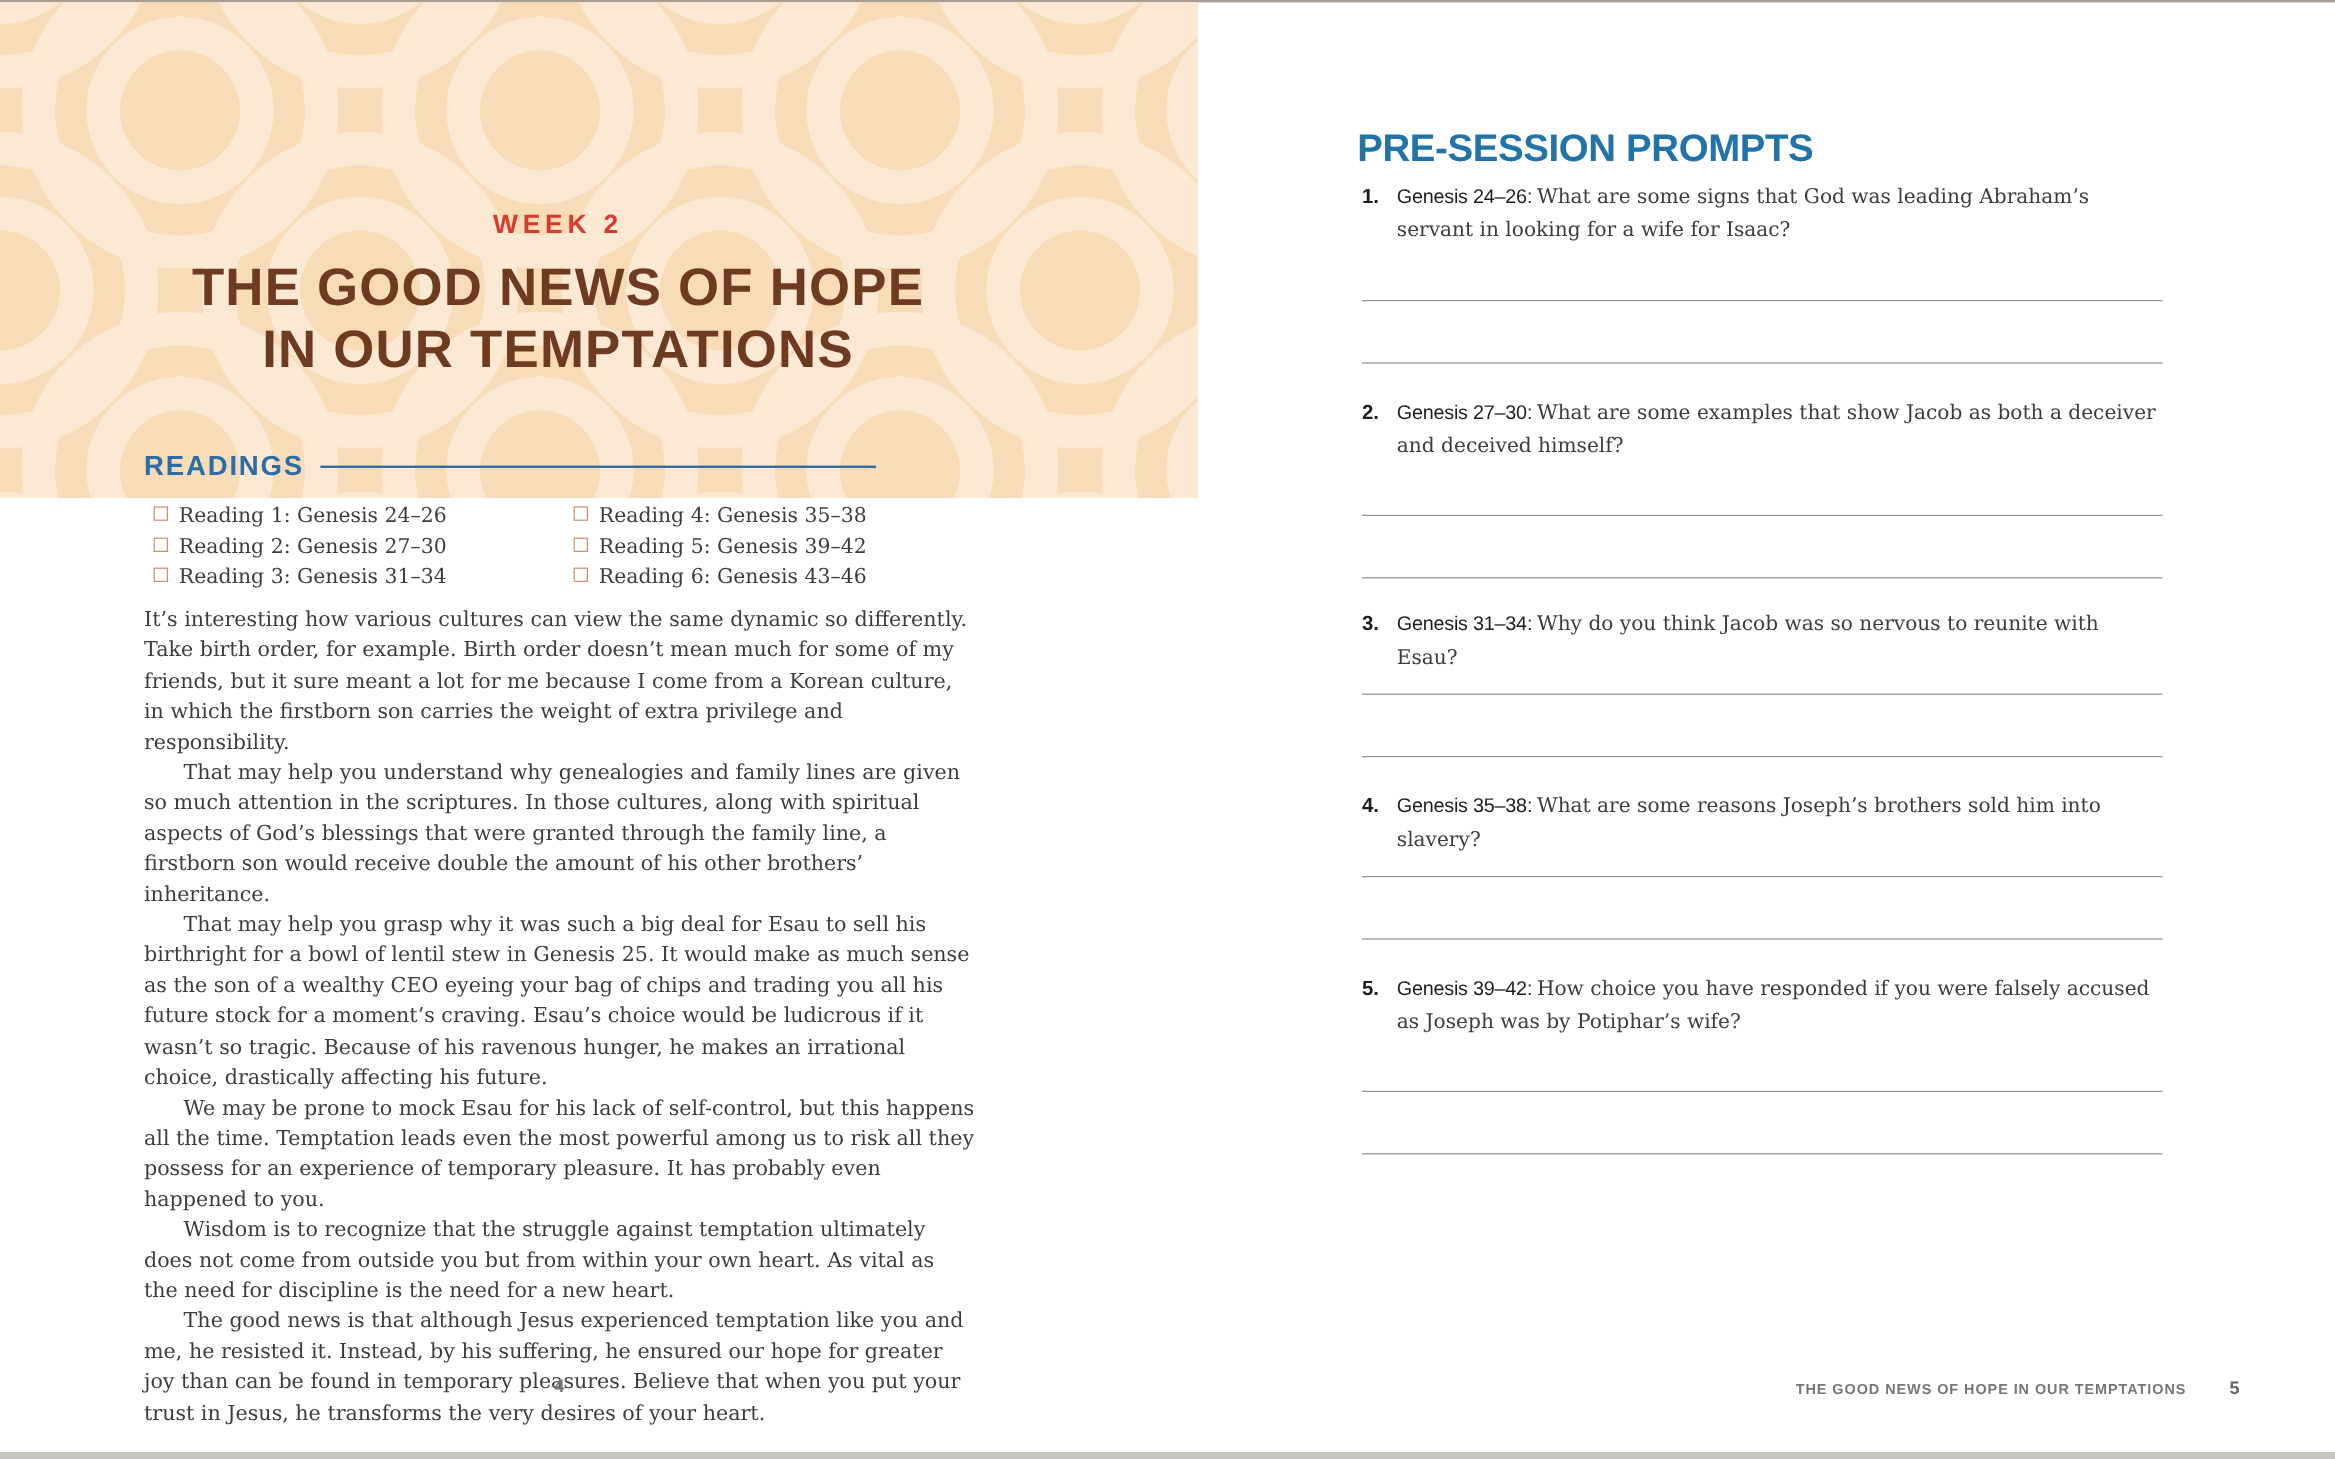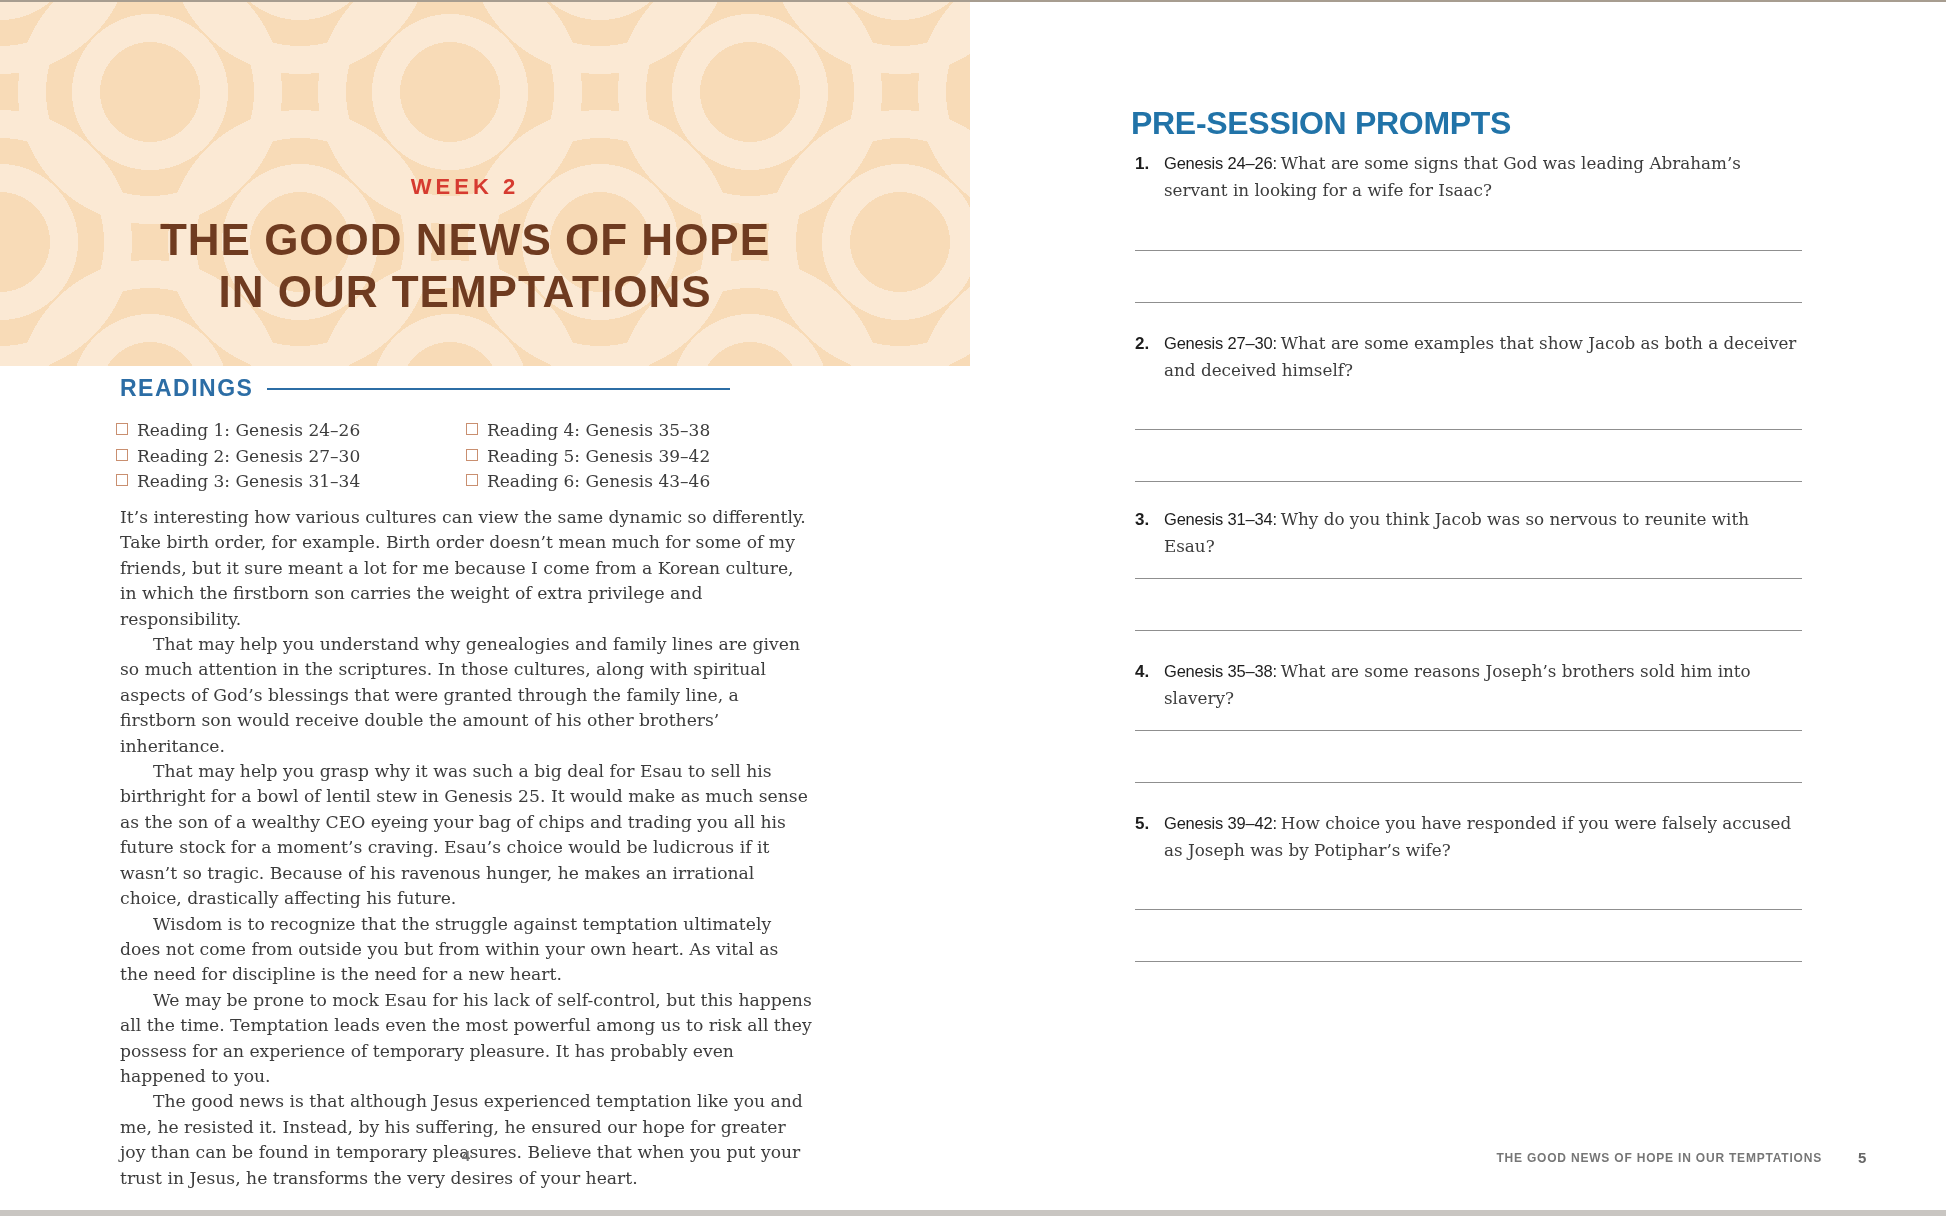--- a/index.html
+++ b/index.html
@@ -5,45 +5,46 @@
   html,body{margin:0;padding:0;background:#fff;}
   .spread{
     position:relative; width:1946px; height:1216px; background:#ffffff;
     overflow:hidden; font-family:"Liberation Sans", sans-serif;
   }
   .edge-top{position:absolute;left:0;top:0;width:100%;height:2px;background:var(--edge_top);}
   .edge-bottom{position:absolute;left:0;top:1210px;width:100%;height:6px;background:var(--edge_bottom);}
 
   
   .banner{
-    position:absolute;left:0;top:2px;width:970px;height:364px;
+    position:absolute;left:0;top:2px;width:970px;height:413px;
     background-color:var(--banner_bg);
     background-image:
       radial-gradient(circle, rgba(0,0,0,0) 0 50px, var(--banner_arc) 50px 78px, rgba(0,0,0,0) 78px 104px, var(--banner_arc) 104px 132px, rgba(0,0,0,0) 132px),
       radial-gradient(circle, rgba(0,0,0,0) 0 50px, var(--banner_arc) 50px 78px, rgba(0,0,0,0) 78px 104px, var(--banner_arc) 104px 132px, rgba(0,0,0,0) 132px);
     background-size:300px 300px;
     background-position:0px -60px,150px 90px;
     background-repeat:repeat;
+    padding-left:28px;
   }
   .kicker{
     position:absolute;left:0;top:172px;width:930px;text-align:center;
     font-size:22px;font-weight:700;letter-spacing:4px;color:var(--kicker_red);
   }
   .week-title{
     position:absolute;left:0;top:212px;width:930px;text-align:center;
     font-size:44px;line-height:52px;font-weight:800;letter-spacing:1px;color:var(--title_brown);
   }
   .readings-row{
     position:absolute;left:120px;top:375px;width:610px;display:flex;align-items:center;
   }
   .readings-head{
     font-size:23px;font-weight:700;letter-spacing:1.5px;color:var(--heading_blue);white-space:nowrap;
   }
   .readings-rule{flex:1;height:2px;background:var(--heading_blue);margin-left:14px;}
-  .checklist{position:absolute;left:116px;top:418px;width:700px;display:flex;}
+  .checklist{position:absolute;left:128px;top:418px;width:700px;display:flex;}
   .check-col{width:350px;}
   .check-col.second{width:350px;}
   .read-item{
     font-family:"DejaVu Serif", serif;font-size:17px;color:var(--body_text);
     line-height:25.5px;white-space:nowrap;
   }
   .cb{
     display:inline-block;width:10px;height:10px;border:1.6px solid var(--checkbox_tan);
     margin-right:9px;vertical-align:1px;background:transparent;
   }
@@ -130,22 +131,22 @@
       <div class="read-item">
         <span class="cb"></span><span>Reading 6: Genesis 43–46</span>
       </div>
     </div>
   </div>
 
   <div class="body-copy">
     <p>It’s interesting how various cultures can view the same dynamic so differently. Take birth order, for example. Birth order doesn’t mean much for some of my friends, but it sure meant a lot for me because I come from a Korean culture, in which the firstborn son carries the weight of extra privilege and responsibility.</p>
     <p>That may help you understand why genealogies and family lines are given so much attention in the scriptures. In those cultures, along with spiritual aspects of God’s blessings that were granted through the family line, a firstborn son would receive double the amount of his other brothers’ inheritance.</p>
     <p>That may help you grasp why it was such a big deal for Esau to sell his birthright for a bowl of lentil stew in Genesis 25. It would make as much sense as the son of a wealthy CEO eyeing your bag of chips and trading you all his future stock for a moment’s craving. Esau’s choice would be ludicrous if it wasn’t so tragic. Because of his ravenous hunger, he makes an irrational choice, drastically affecting his future.</p>
+    <p>We may be prone to mock Esau for his lack of self-control, but this happens all the time. Temptation leads even the most powerful among us to risk all they possess for an experience of temporary pleasure. It has probably even happened to you.</p>
     <p>Wisdom is to recognize that the struggle against temptation ultimately does not come from outside you but from within your own heart. As vital as the need for discipline is the need for a new heart.</p>
-    <p>We may be prone to mock Esau for his lack of self-control, but this happens all the time. Temptation leads even the most powerful among us to risk all they possess for an experience of temporary pleasure. It has probably even happened to you.</p>
     <p>The good news is that although Jesus experienced temptation like you and me, he resisted it. Instead, by his suffering, he ensured our hope for greater joy than can be found in temporary pleasures. Believe that when you put your trust in Jesus, he transforms the very desires of your heart.</p>
   </div>
 
   <div class="page-num-left">4</div>
 
   <div class="prompts-head">PRE-SESSION PROMPTS</div>
 
   <div class="prompts-area">
 
     <div class="prompt" style="top:150px">

